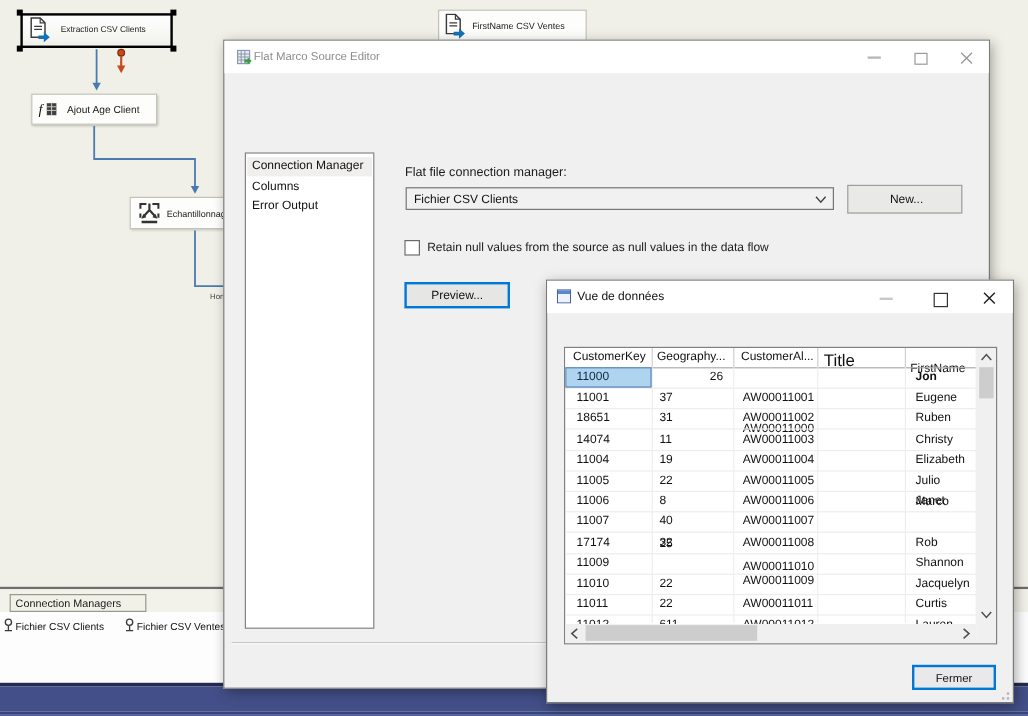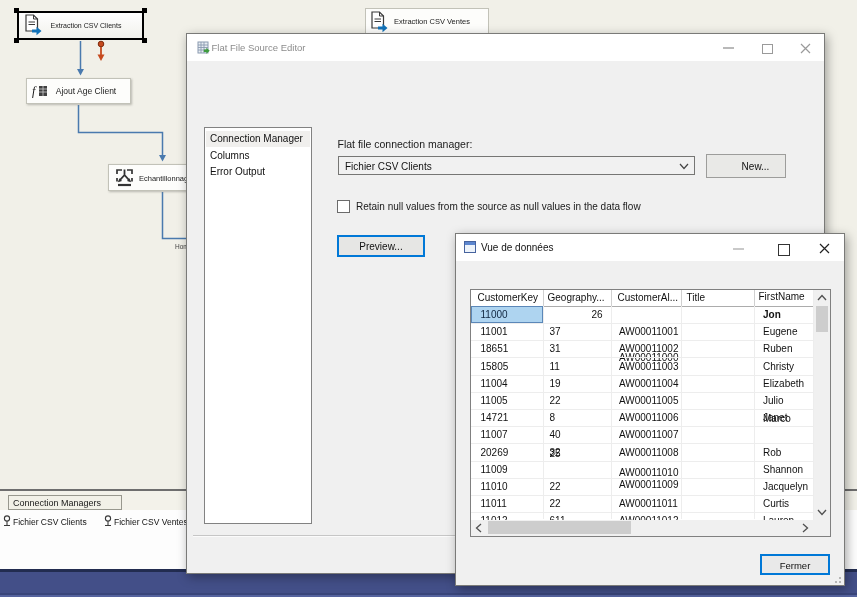--- a/index.html
+++ b/index.html
@@ -82,30 +82,30 @@
 </svg>
 <div class="txt" style="left:139px;top:173.5px;font-size:7.5px;color:#222;">Echantillonnage 1</div>
 
 <div class="abs" style="left:365px;top:8px;width:124px;height:29px;background:#FDFDFB;border:1px solid #C2C2B8;box-sizing:border-box;"></div>
 <svg class="abs" style="left:370px;top:11px;" width="18" height="22" viewBox="0 0 18 22">
   <path d="M2 1 H9.5 L13.5 5 V17 H2 Z" fill="#FFF" stroke="#3a3a3a" stroke-width="1.2"></path>
   <path d="M9.5 1 V5 H13.5" fill="none" stroke="#3a3a3a" stroke-width="1"></path>
   <path d="M4.5 8 H11 M4.5 10.5 H11" stroke="#3a3a3a" stroke-width="1"></path>
   <path d="M8 15.5 h4.5 v-2.8 l5 4.3 -5 4.3 v-2.8 H8 Z" fill="#1272B8"></path>
 </svg>
-<div class="txt" style="left:387px;top:17px;width:90px;font-size:7.5px;color:#222;text-align:center;">Extraction CSV Ventes</div>
+<div class="txt" style="left:387px;top:17px;width:90px;font-size:7.5px;color:#222;text-align:center;">FirstName CSV Ventes</div>
 
 <div class="abs" id="ffd" style="left:186px;top:33px;width:639px;height:541px;background:#F0F0F0;border:1px solid #7A7A78;box-sizing:border-box;box-shadow:2px 3px 10px rgba(0,0,0,0.35);">
   <div class="abs" style="left:0;top:0;width:637px;height:27px;background:#FFFFFF;"></div>
   <svg class="abs" style="left:10px;top:7px;" width="14" height="14" viewBox="0 0 14 14">
     <rect x="1" y="1" width="10" height="11" fill="#E8EDF2" stroke="#8A9AB0" stroke-width="1"></rect>
     <path d="M1 4 H11 M1 6.5 H11 M1 9 H11 M4 1 V12 M7 1 V12" stroke="#8A9AB0" stroke-width="0.9"></path>
     <path d="M7 9 h3 v-2 l4 3.5 -4 3.5 v-2 h-3 z" fill="#3E9B3E" transform="scale(0.85) translate(1,1)"></path>
   </svg>
-  <div class="txt" style="left:24.5px;top:8px;font-size:9.5px;color:#8C8C8C;">Flat File Source Editor</div>
+  <div class="txt" style="left:24.5px;top:8px;font-size:9.5px;color:#8C8C8C;">Flat Marco Source Editor</div>
 
   <div class="abs" style="left:536px;top:13px;width:11px;height:1.5px;background:#B9B9B9;"></div>
   <div class="abs" style="left:575px;top:10px;width:9px;height:8px;border:1.2px solid #9A9A9A;"></div>
   <svg class="abs" style="left:613px;top:9px;" width="11" height="11" viewBox="0 0 11 11">
     <path d="M1 1 L10 10 M10 1 L1 10" stroke="#9A9A9A" stroke-width="1.2"></path>
   </svg>
 
 
   <div class="abs" style="left:17px;top:93px;width:108px;height:397px;background:#FFFFFF;border:1px solid #828282;box-sizing:border-box;">
     <div class="abs" style="left:1px;top:2.5px;width:104px;height:16.5px;background:#F0EFED;"></div>
@@ -116,21 +116,21 @@
 
   <div class="txt" style="left:150.5px;top:103.5px;font-size:10.5px;color:#1a1a1a;">Flat file connection manager:</div>
 
   <div class="abs" style="left:151px;top:121.5px;width:357px;height:19.5px;background:#F1F1F1;border:1px solid #767674;box-sizing:border-box;">
     <div class="txt" style="left:6px;top:4px;font-size:10px;color:#111;">Fichier CSV Clients</div>
     <svg class="abs" style="left:340px;top:6px;" width="10" height="7" viewBox="0 0 10 7">
       <path d="M1 1 L5 5.5 L9 1" fill="none" stroke="#444" stroke-width="1.2"></path>
     </svg>
   </div>
 
-  <div class="abs" style="left:518.5px;top:120px;width:80px;height:24px;background:#E9E9E7;border:1px solid #9D9D9B;box-sizing:border-box;">
+  <div class="abs" style="left:518.5px;top:120px;width:96px;height:24px;background:#E9E9E7;border:1px solid #9D9D9B;box-sizing:border-box;">
     <div class="txt" style="left:0;top:6px;width:98px;text-align:center;font-size:10px;color:#111;">New...</div>
   </div>
 
   <div class="abs" style="left:150px;top:166px;width:13px;height:13px;background:#FFFFFF;border:1px solid #6B6B6B;box-sizing:border-box;"></div>
   <div class="txt" style="left:169px;top:166.5px;font-size:10px;color:#1a1a1a;">Retain null values from the source as null values in the data flow</div>
 
   <div class="abs" style="left:150px;top:201px;width:88px;height:22px;background:#E6E6E4;border:2px solid #0078D7;box-sizing:border-box;">
     <div class="txt" style="left:0;top:4px;width:84px;text-align:center;font-size:10px;color:#111;">Preview...</div>
   </div>
 
@@ -151,22 +151,22 @@
     <path d="M1 1 L10 10 M10 1 L1 10" stroke="#222" stroke-width="1.2"></path>
   </svg>
 
 
   <div class="abs" style="left:14px;top:54.5px;width:361px;height:248.5px;background:#FFFFFF;border:1px solid #808080;box-sizing:border-box;overflow:hidden;" id="grid">
 
     <div class="abs" style="left:0;top:0;width:342.5px;height:16.2px;background:#FFFFFF;"></div>
     <div class="txt" style="left:6.5px;top:2px;font-size:10px;color:#111;">CustomerKey</div>
     <div class="txt" style="left:76.5px;top:2px;font-size:10px;color:#111;">Geography...</div>
     <div class="txt" style="left:146.5px;top:2px;font-size:10px;color:#111;">CustomerAl...</div>
-    <div class="txt" style="left:215.5px;top:2px;font-size:10px;color:#111;">Title</div>
-    <div class="txt" style="left:287.5px;top:1px;font-size:10px;color:#111;">FirstName</div>
+    <div class="txt" style="left:215.5px;top:2px;font-size:14px;color:#111;">Title</div>
+    <div class="txt" style="left:287.5px;top:12px;font-size:10px;color:#111;">FirstName</div>
     <div class="abs" style="left:0;top:16.2px;width:342.5px;height:1px;background:#ACACAC;"></div>
     <div class="abs" style="left:71.8px;top:0;width:1px;height:16.2px;background:#D0D0D0;"></div>
     <div class="abs" style="left:71.8px;top:16.2px;width:1px;height:213.8px;background:#EDEDED;"></div>
     <div class="abs" style="left:139.8px;top:0;width:1px;height:16.2px;background:#D0D0D0;"></div>
     <div class="abs" style="left:139.8px;top:16.2px;width:1px;height:213.8px;background:#EDEDED;"></div>
     <div class="abs" style="left:210.1px;top:0;width:1px;height:16.2px;background:#D0D0D0;"></div>
     <div class="abs" style="left:210.1px;top:16.2px;width:1px;height:213.8px;background:#EDEDED;"></div>
     <div class="abs" style="left:282.9px;top:0;width:1px;height:16.2px;background:#D0D0D0;"></div>
     <div class="abs" style="left:282.9px;top:16.2px;width:1px;height:213.8px;background:#EDEDED;"></div>
     <div class="abs" style="left:342px;top:0;width:1px;height:230px;background:#EDEDED;"></div>
@@ -179,46 +179,46 @@
     <div class="txt" style="left:9.5px;top:36.6px;font-size:10px;color:#111;">11001</div>
     <div class="txt" style="left:78.5px;top:36.6px;font-size:10px;color:#111;">37</div>
     <div class="txt" style="left:148.0px;top:36.6px;font-size:10px;color:#111;">AW00011001</div>
     <div class="txt" style="left:292.0px;top:36.6px;font-size:10px;color:#111;">Eugene</div>
     <div class="abs" style="left:0;top:67.8px;width:342px;height:1px;background:#EDEDED;"></div>
     <div class="txt" style="left:9.5px;top:53.8px;font-size:10px;color:#111;">18651</div>
     <div class="txt" style="left:78.5px;top:53.8px;font-size:10px;color:#111;">31</div>
     <div class="txt" style="left:148.0px;top:53.8px;font-size:10px;color:#111;">AW00011002</div>
     <div class="txt" style="left:292.0px;top:53.8px;font-size:10px;color:#111;">Ruben</div>
     <div class="abs" style="left:0;top:85.0px;width:342px;height:1px;background:#EDEDED;"></div>
-    <div class="txt" style="left:9.5px;top:71.0px;font-size:10px;color:#111;">15805</div>
+    <div class="txt" style="left:9.5px;top:71.0px;font-size:10px;color:#111;">14074</div>
     <div class="txt" style="left:78.5px;top:71.0px;font-size:10px;color:#111;">11</div>
     <div class="txt" style="left:148.0px;top:71.0px;font-size:10px;color:#111;">AW00011003</div>
     <div class="txt" style="left:292.0px;top:71.0px;font-size:10px;color:#111;">Christy</div>
     <div class="abs" style="left:0;top:102.2px;width:342px;height:1px;background:#EDEDED;"></div>
     <div class="txt" style="left:9.5px;top:88.2px;font-size:10px;color:#111;">11004</div>
     <div class="txt" style="left:78.5px;top:88.2px;font-size:10px;color:#111;">19</div>
     <div class="txt" style="left:148.0px;top:88.2px;font-size:10px;color:#111;">AW00011004</div>
     <div class="txt" style="left:292.0px;top:88.2px;font-size:10px;color:#111;">Elizabeth</div>
     <div class="abs" style="left:0;top:119.4px;width:342px;height:1px;background:#EDEDED;"></div>
     <div class="txt" style="left:9.5px;top:105.4px;font-size:10px;color:#111;">11005</div>
     <div class="txt" style="left:78.5px;top:105.4px;font-size:10px;color:#111;">22</div>
     <div class="txt" style="left:148.0px;top:105.4px;font-size:10px;color:#111;">AW00011005</div>
     <div class="txt" style="left:292.0px;top:105.4px;font-size:10px;color:#111;">Julio</div>
     <div class="abs" style="left:0;top:136.6px;width:342px;height:1px;background:#EDEDED;"></div>
-    <div class="txt" style="left:9.5px;top:122.6px;font-size:10px;color:#111;">14721</div>
+    <div class="txt" style="left:9.5px;top:122.6px;font-size:10px;color:#111;">11006</div>
     <div class="txt" style="left:78.5px;top:122.6px;font-size:10px;color:#111;">8</div>
     <div class="txt" style="left:148.0px;top:122.6px;font-size:10px;color:#111;">AW00011006</div>
     <div class="txt" style="left:292.0px;top:122.6px;font-size:10px;color:#111;">Janet</div>
     <div class="abs" style="left:0;top:153.8px;width:342px;height:1px;background:#EDEDED;"></div>
     <div class="txt" style="left:9.5px;top:139.8px;font-size:10px;color:#111;">11007</div>
     <div class="txt" style="left:78.5px;top:139.8px;font-size:10px;color:#111;">40</div>
     <div class="txt" style="left:148.0px;top:139.8px;font-size:10px;color:#111;">AW00011007</div>
     <div class="txt" style="left:292.0px;top:123px;font-size:10px;color:#111;">Marco</div>
     <div class="abs" style="left:0;top:171.0px;width:342px;height:1px;background:#EDEDED;"></div>
-    <div class="txt" style="left:9.5px;top:157.0px;font-size:10px;color:#111;">20269</div>
+    <div class="txt" style="left:9.5px;top:157.0px;font-size:10px;color:#111;">17174</div>
     <div class="txt" style="left:78.5px;top:157.0px;font-size:10px;color:#111;">32</div>
     <div class="txt" style="left:148.0px;top:157.0px;font-size:10px;color:#111;">AW00011008</div>
     <div class="txt" style="left:292.0px;top:157.0px;font-size:10px;color:#111;">Rob</div>
     <div class="abs" style="left:0;top:188.2px;width:342px;height:1px;background:#EDEDED;"></div>
     <div class="txt" style="left:9.5px;top:174.2px;font-size:10px;color:#111;">11009</div>
     <div class="txt" style="left:78.5px;top:158px;font-size:10px;color:#111;">25</div>
     <div class="txt" style="left:148.0px;top:189px;font-size:10px;color:#111;">AW00011009</div>
     <div class="txt" style="left:292.0px;top:174.2px;font-size:10px;color:#111;">Shannon</div>
     <div class="abs" style="left:0;top:205.4px;width:342px;height:1px;background:#EDEDED;"></div>
     <div class="txt" style="left:9.5px;top:191.4px;font-size:10px;color:#111;">11010</div>

